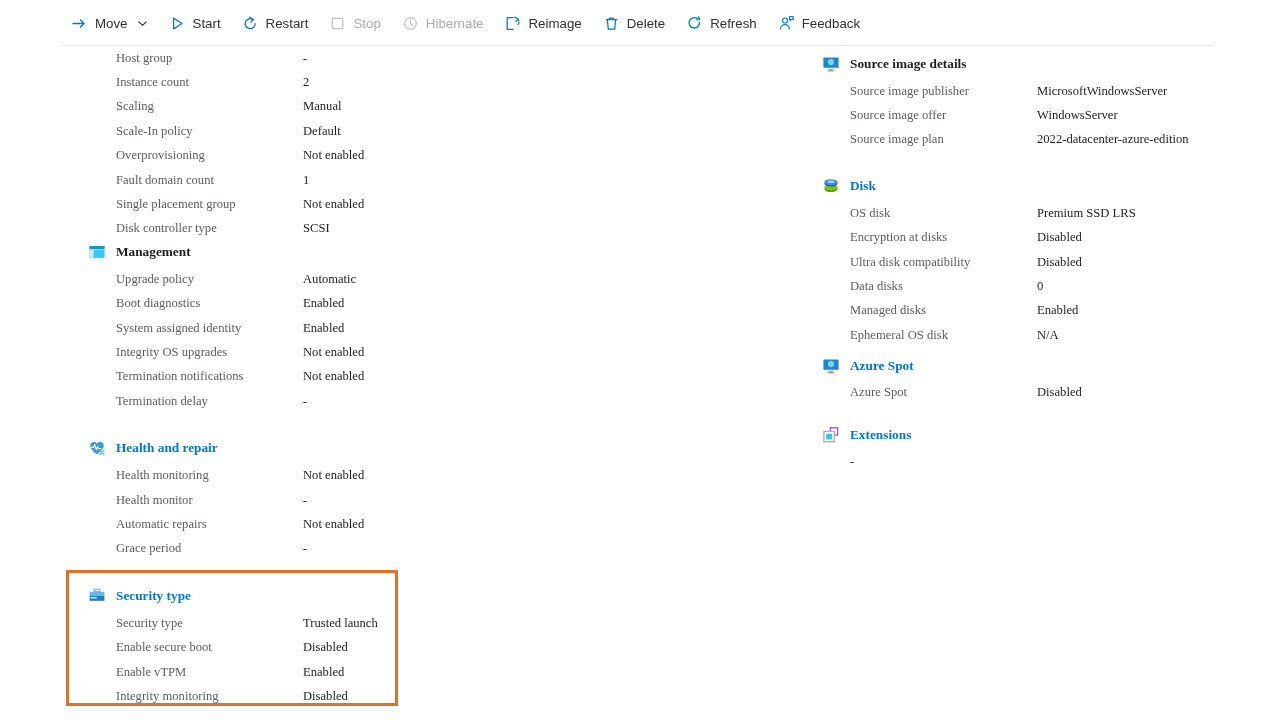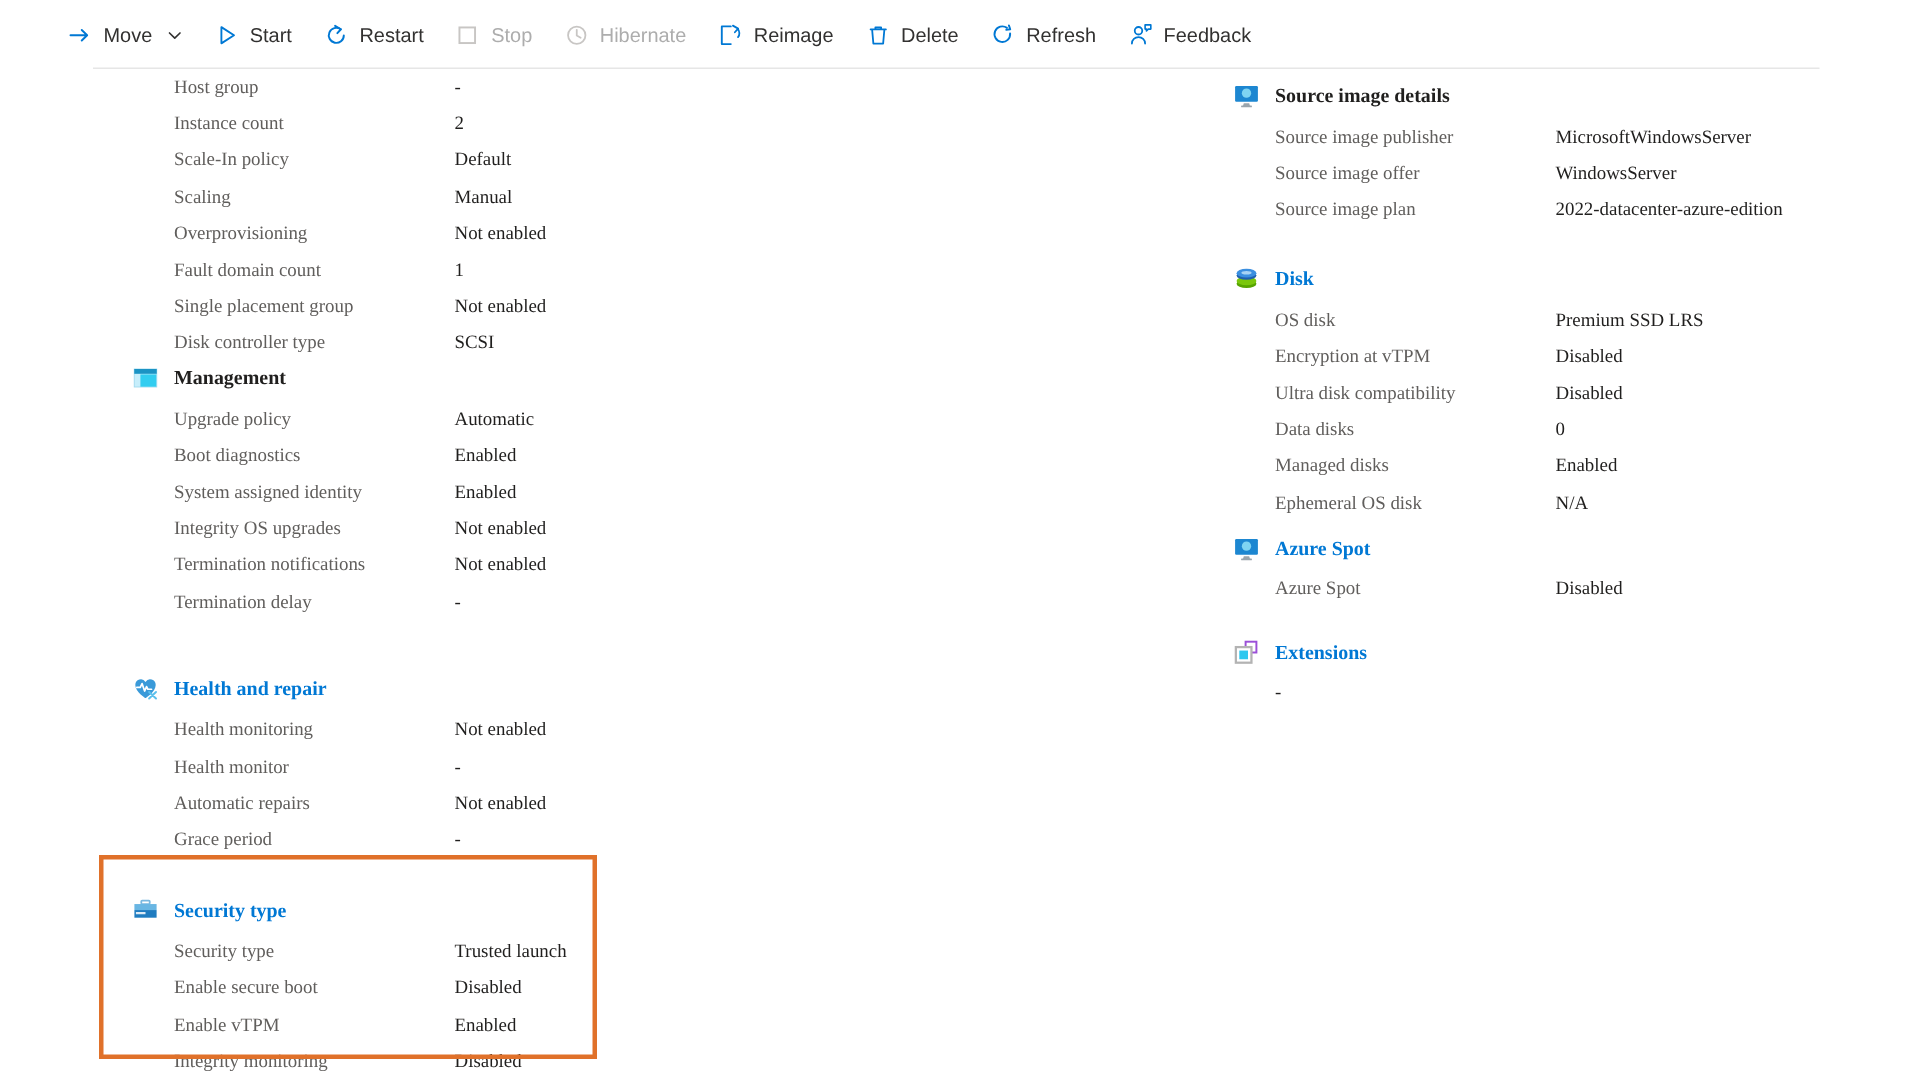--- a/index.html
+++ b/index.html
@@ -9,21 +9,21 @@
     font-family:"Liberation Sans", sans-serif;
     overflow:hidden;
     -webkit-font-smoothing:antialiased;
   }
 
   
   .commandbar{
     position:absolute; left:0; top:0; width:1280px; height:46px;
     display:flex; align-items:center;
   }
-  .cmd-strip{ display:flex; align-items:center; padding-left:36px; height:46px; }
+  .cmd-strip{ display:flex; align-items:center; padding-left:62px; height:46px; }
   .cmd-btn{
     display:flex; align-items:center; gap:7px;
     height:30px; padding:0 9px; margin-right:3px;
     font-size:13.3px; color:#323130; white-space:nowrap;
     cursor:pointer; background:transparent; border:none;
     font-family:"Liberation Sans", sans-serif;
   }
   .cmd-btn.disabled{ color:#adadad; cursor:default; }
   .cmd-ico{ width:17px; height:17px; display:flex; align-items:center; justify-content:center; flex:0 0 17px; }
   .cmd-ico svg{ display:block; }
@@ -180,26 +180,26 @@
     <div class="rows" style="padding-top:0;">
       <div class="row">
         <span class="row-label">Host group</span>
         <span class="row-value">-</span>
       </div>
       <div class="row">
         <span class="row-label">Instance count</span>
         <span class="row-value">2</span>
       </div>
       <div class="row">
+        <span class="row-label">Scaling</span>
+        <span class="row-value">Manual</span>
+      </div>
+      <div class="row">
         <span class="row-label">Scale-In policy</span>
         <span class="row-value">Default</span>
-      </div>
-      <div class="row">
-        <span class="row-label">Scaling</span>
-        <span class="row-value">Manual</span>
       </div>
       <div class="row">
         <span class="row-label">Overprovisioning</span>
         <span class="row-value">Not enabled</span>
       </div>
       <div class="row">
         <span class="row-label">Fault domain count</span>
         <span class="row-value">1</span>
       </div>
       <div class="row">
@@ -242,21 +242,21 @@
           <span class="row-label">Termination notifications</span>
           <span class="row-value">Not enabled</span>
         </div>
         <div class="row">
           <span class="row-label">Termination delay</span>
           <span class="row-value">-</span>
         </div>
       </div>
     </div>
 
-    <div class="group" style="margin-top:35px;">
+    <div class="group" style="margin-top:24px;">
       <div class="group-head">
         <svg class="group-ico" viewBox="0 0 18 18">
           <path d="M9 15.4S2.2 11.1 2.2 6.6A3.7 3.7 0 0 1 9 4.6a3.7 3.7 0 0 1 6.8 2c0 4.5-6.8 8.8-6.8 8.8z" fill="#3a9ad9"></path>
           <path d="M3.2 8.3h2.3l1.2-2.6 1.7 5 1.3-3 .9 1.8h2.4" fill="none" stroke="#ffffff" stroke-width="1.15" stroke-linecap="round" stroke-linejoin="round"></path>
           <path d="M11.4 11.3l4.6 4.4M16 11.3l-4.6 4.4" stroke="#5bc0ec" stroke-width="1.3" stroke-linecap="round"></path>
         </svg>
         <span class="group-title link">Health and repair</span>
       </div>
       <div class="rows">
         <div class="row">
@@ -348,21 +348,21 @@
           <ellipse cx="9" cy="4.8" rx="3.4" ry="1.2" fill="#cde9fb" opacity="0.75"></ellipse>
         </svg>
         <span class="group-title link">Disk</span>
       </div>
       <div class="rows">
         <div class="row">
           <span class="row-label">OS disk</span>
           <span class="row-value">Premium SSD LRS</span>
         </div>
         <div class="row">
-          <span class="row-label">Encryption at vTPM</span>
+          <span class="row-label">Encryption at disks</span>
           <span class="row-value">Disabled</span>
         </div>
         <div class="row">
           <span class="row-label">Ultra disk compatibility</span>
           <span class="row-value">Disabled</span>
         </div>
         <div class="row">
           <span class="row-label">Data disks</span>
           <span class="row-value">0</span>
         </div>

